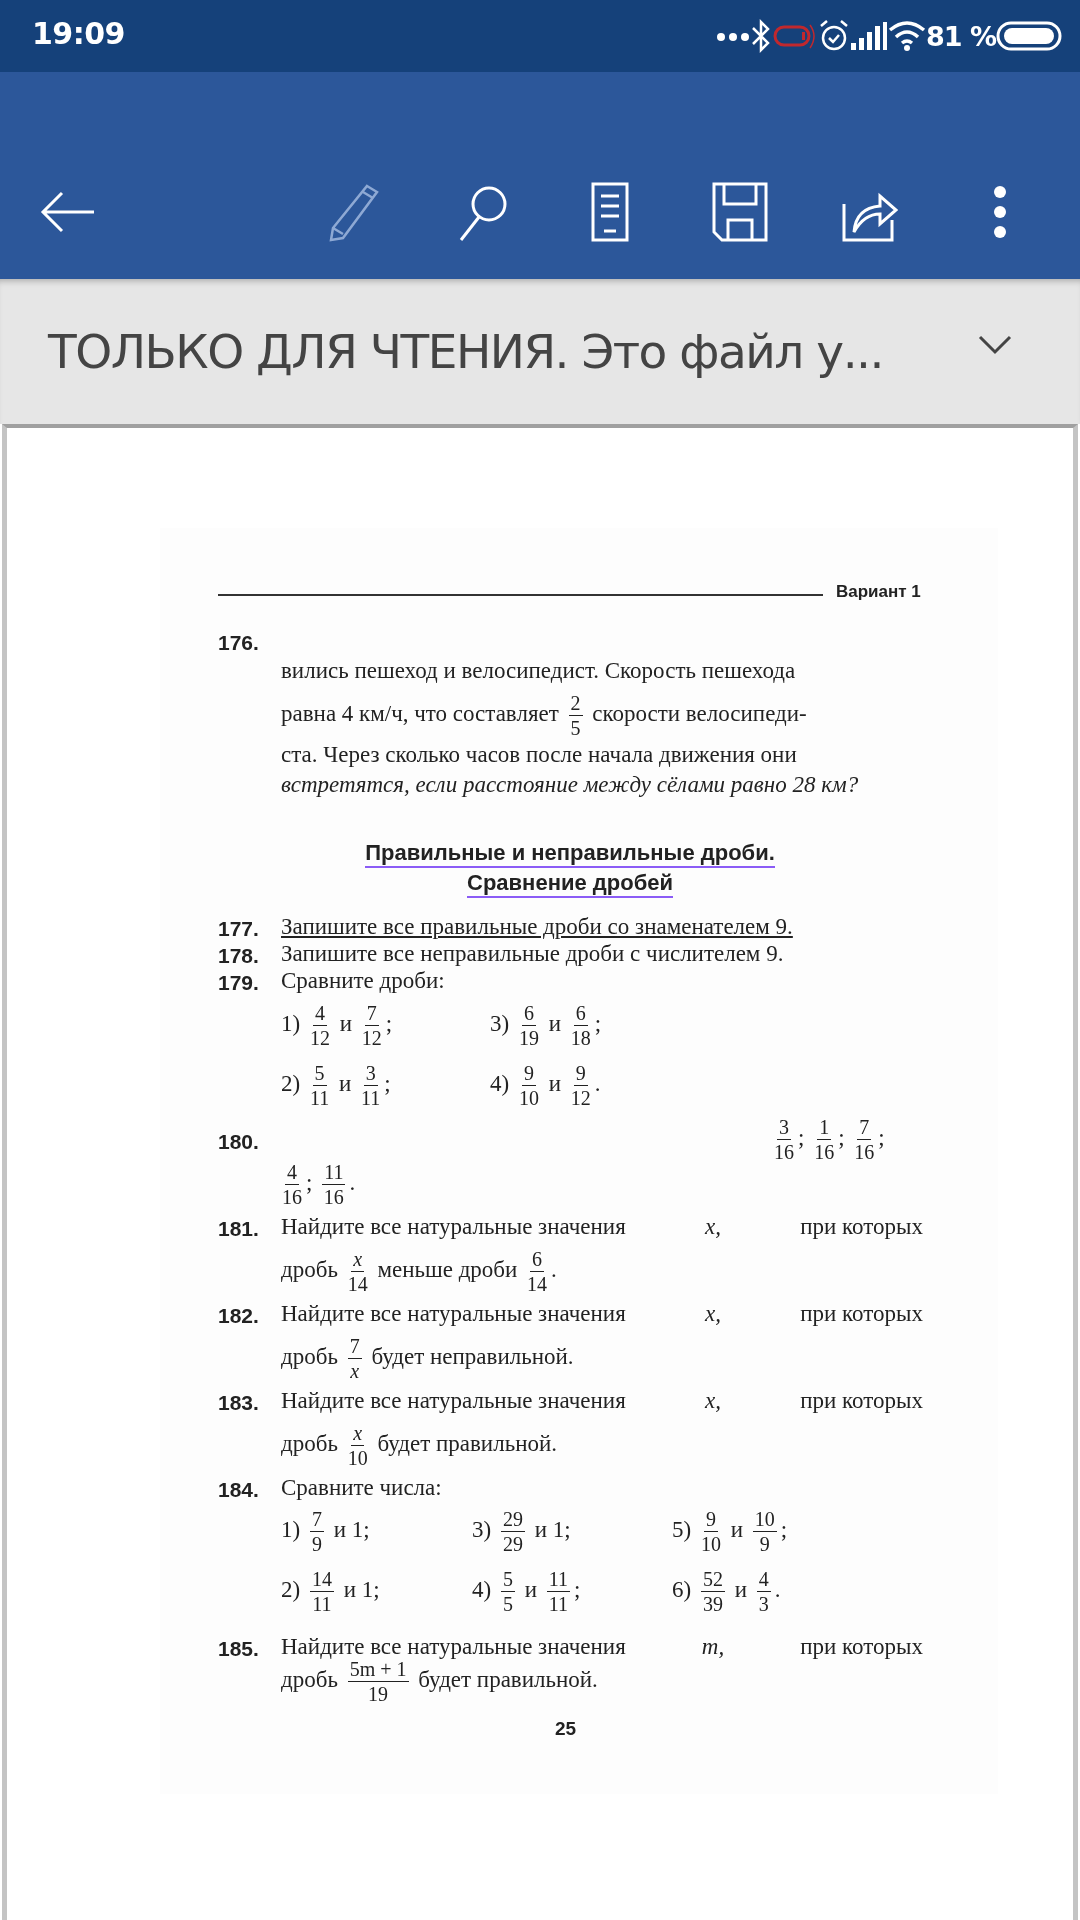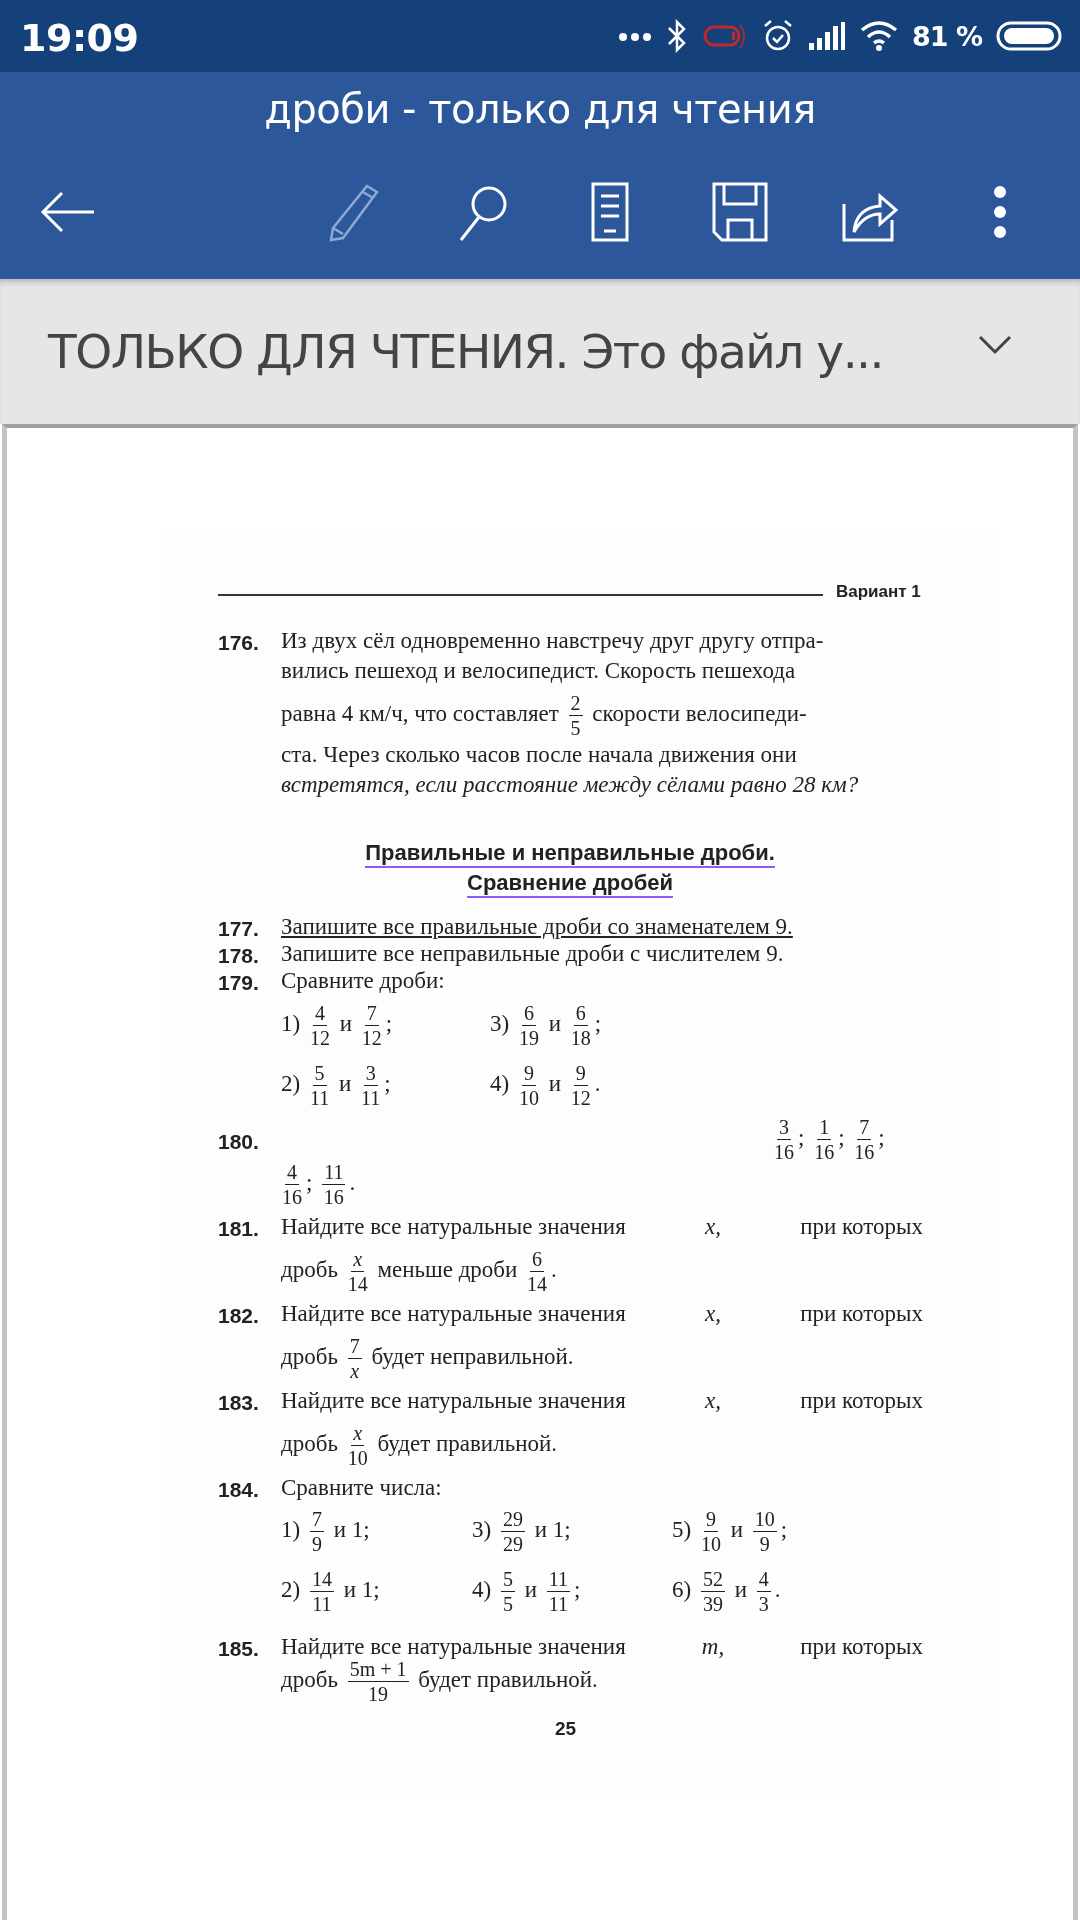--- a/index.html
+++ b/index.html
@@ -1,22 +1,22 @@
 <!DOCTYPE html>
 <html><head>
 <meta charset="utf-8">
 <style>
   * { box-sizing: border-box; margin: 0; padding: 0; }
   html, body { width: 1080px; height: 1920px; overflow: hidden; background: #ffffff; }
   body { position: relative; font-family: "Liberation Sans", sans-serif; }
 
   
   .status-bar { position: absolute; left: 0; top: 0; width: 1080px; height: 72px; background: #15417a; color: #fff; }
-  .status-time { position: absolute; left: 20px; top: 16px; font-size: 38px; font-weight: bold; font-family: "DejaVu Sans", sans-serif; letter-spacing: -0.5px; }
-  .status-icons { position: absolute; right: 18px; top: 18px; height: 36px; display: flex; align-items: center; gap: 14px; }
+  .status-time { position: absolute; left: 32px; top: 16px; font-size: 30px; font-weight: bold; font-family: "DejaVu Sans", sans-serif; letter-spacing: -0.5px; }
+  .status-icons { position: absolute; right: 18px; top: 18px; height: 36px; display: flex; align-items: center; }
   .status-icons svg { display: block; }
   .batt-text { font-size: 27px; font-weight: bold; font-family: "DejaVu Sans", sans-serif; letter-spacing: -1px; }
 
   
   .app-bar { position: absolute; left: 0; top: 72px; width: 1080px; height: 207px; background: #2c579a; color: #fff; }
   .app-title { position: absolute; left: 0; top: 14px; width: 1080px; text-align: center; font-size: 40px; font-family: "DejaVu Sans", sans-serif; font-weight: normal; letter-spacing: -0.5px; }
   .toolbar-btn { position: absolute; top: 100px; width: 80px; height: 80px; display: flex; align-items: center; justify-content: center; }
 
   
   .banner { position: absolute; left: 0; top: 279px; width: 1080px; height: 145px; background: #e6e6e6; box-shadow: inset 0 6px 6px -4px rgba(0,0,0,0.25); }
@@ -82,21 +82,20 @@
       </svg>
     <span class="batt-text">81 %</span>
     <svg width="66" height="32" viewBox="0 0 66 32">
         <rect x="2" y="3" width="62" height="26" rx="13" fill="none" stroke="#fff" stroke-width="3"></rect>
         <rect x="8" y="8" width="50" height="16" rx="8" fill="#fff"></rect>
       </svg>
   </div>
 </div>
 
 <div class="app-bar">
-  <div class="app-title">дроби - только для чтения</div>
 
   <div class="toolbar-btn" style="left:28px;">
     <svg width="60" height="44" viewBox="0 0 60 44">
         <path d="M56 22 H6 M24 3 L5 22 L24 41" fill="none" stroke="#fff" stroke-width="3"></path>
       </svg>
   </div>
   <div class="toolbar-btn" style="left:313px;">
     <svg width="60" height="60" viewBox="0 0 60 60">
         <path d="M44 4 L54 10 L20 56 L8 58 L10 46 Z M40 10 L50 16 M10 46 L20 52" fill="none" stroke="#8ea9d4" stroke-width="2.5"></path>
       </svg>
@@ -144,21 +143,20 @@
 </div>
 
 <div class="doc-frame"></div>
 <div class="doc-scan"></div>
 
 <div class="page">
   <div class="variant-rule"></div>
   <div class="variant">Вариант 1</div>
 
   <div class="num" style="left:218px; top:631px;">176.</div>
-  <div class="line" style="left:281px; top:628px;">Из двух сёл одновременно навстречу друг другу отпра-</div>
   <div class="line justify" style="left:281px; top:658px; width:642px;">
       <span>вились пешеход и велосипедист. Скорость пешехода</span>
     </div>
   <div class="line" style="left:281px; top:693px;">
     <span>равна 4 км/ч, что составляет</span>
     <span class="frac">
         <span class="n">2</span>
         <span class="d">5</span>
       </span>
     <span>скорости велосипеди-</span>

